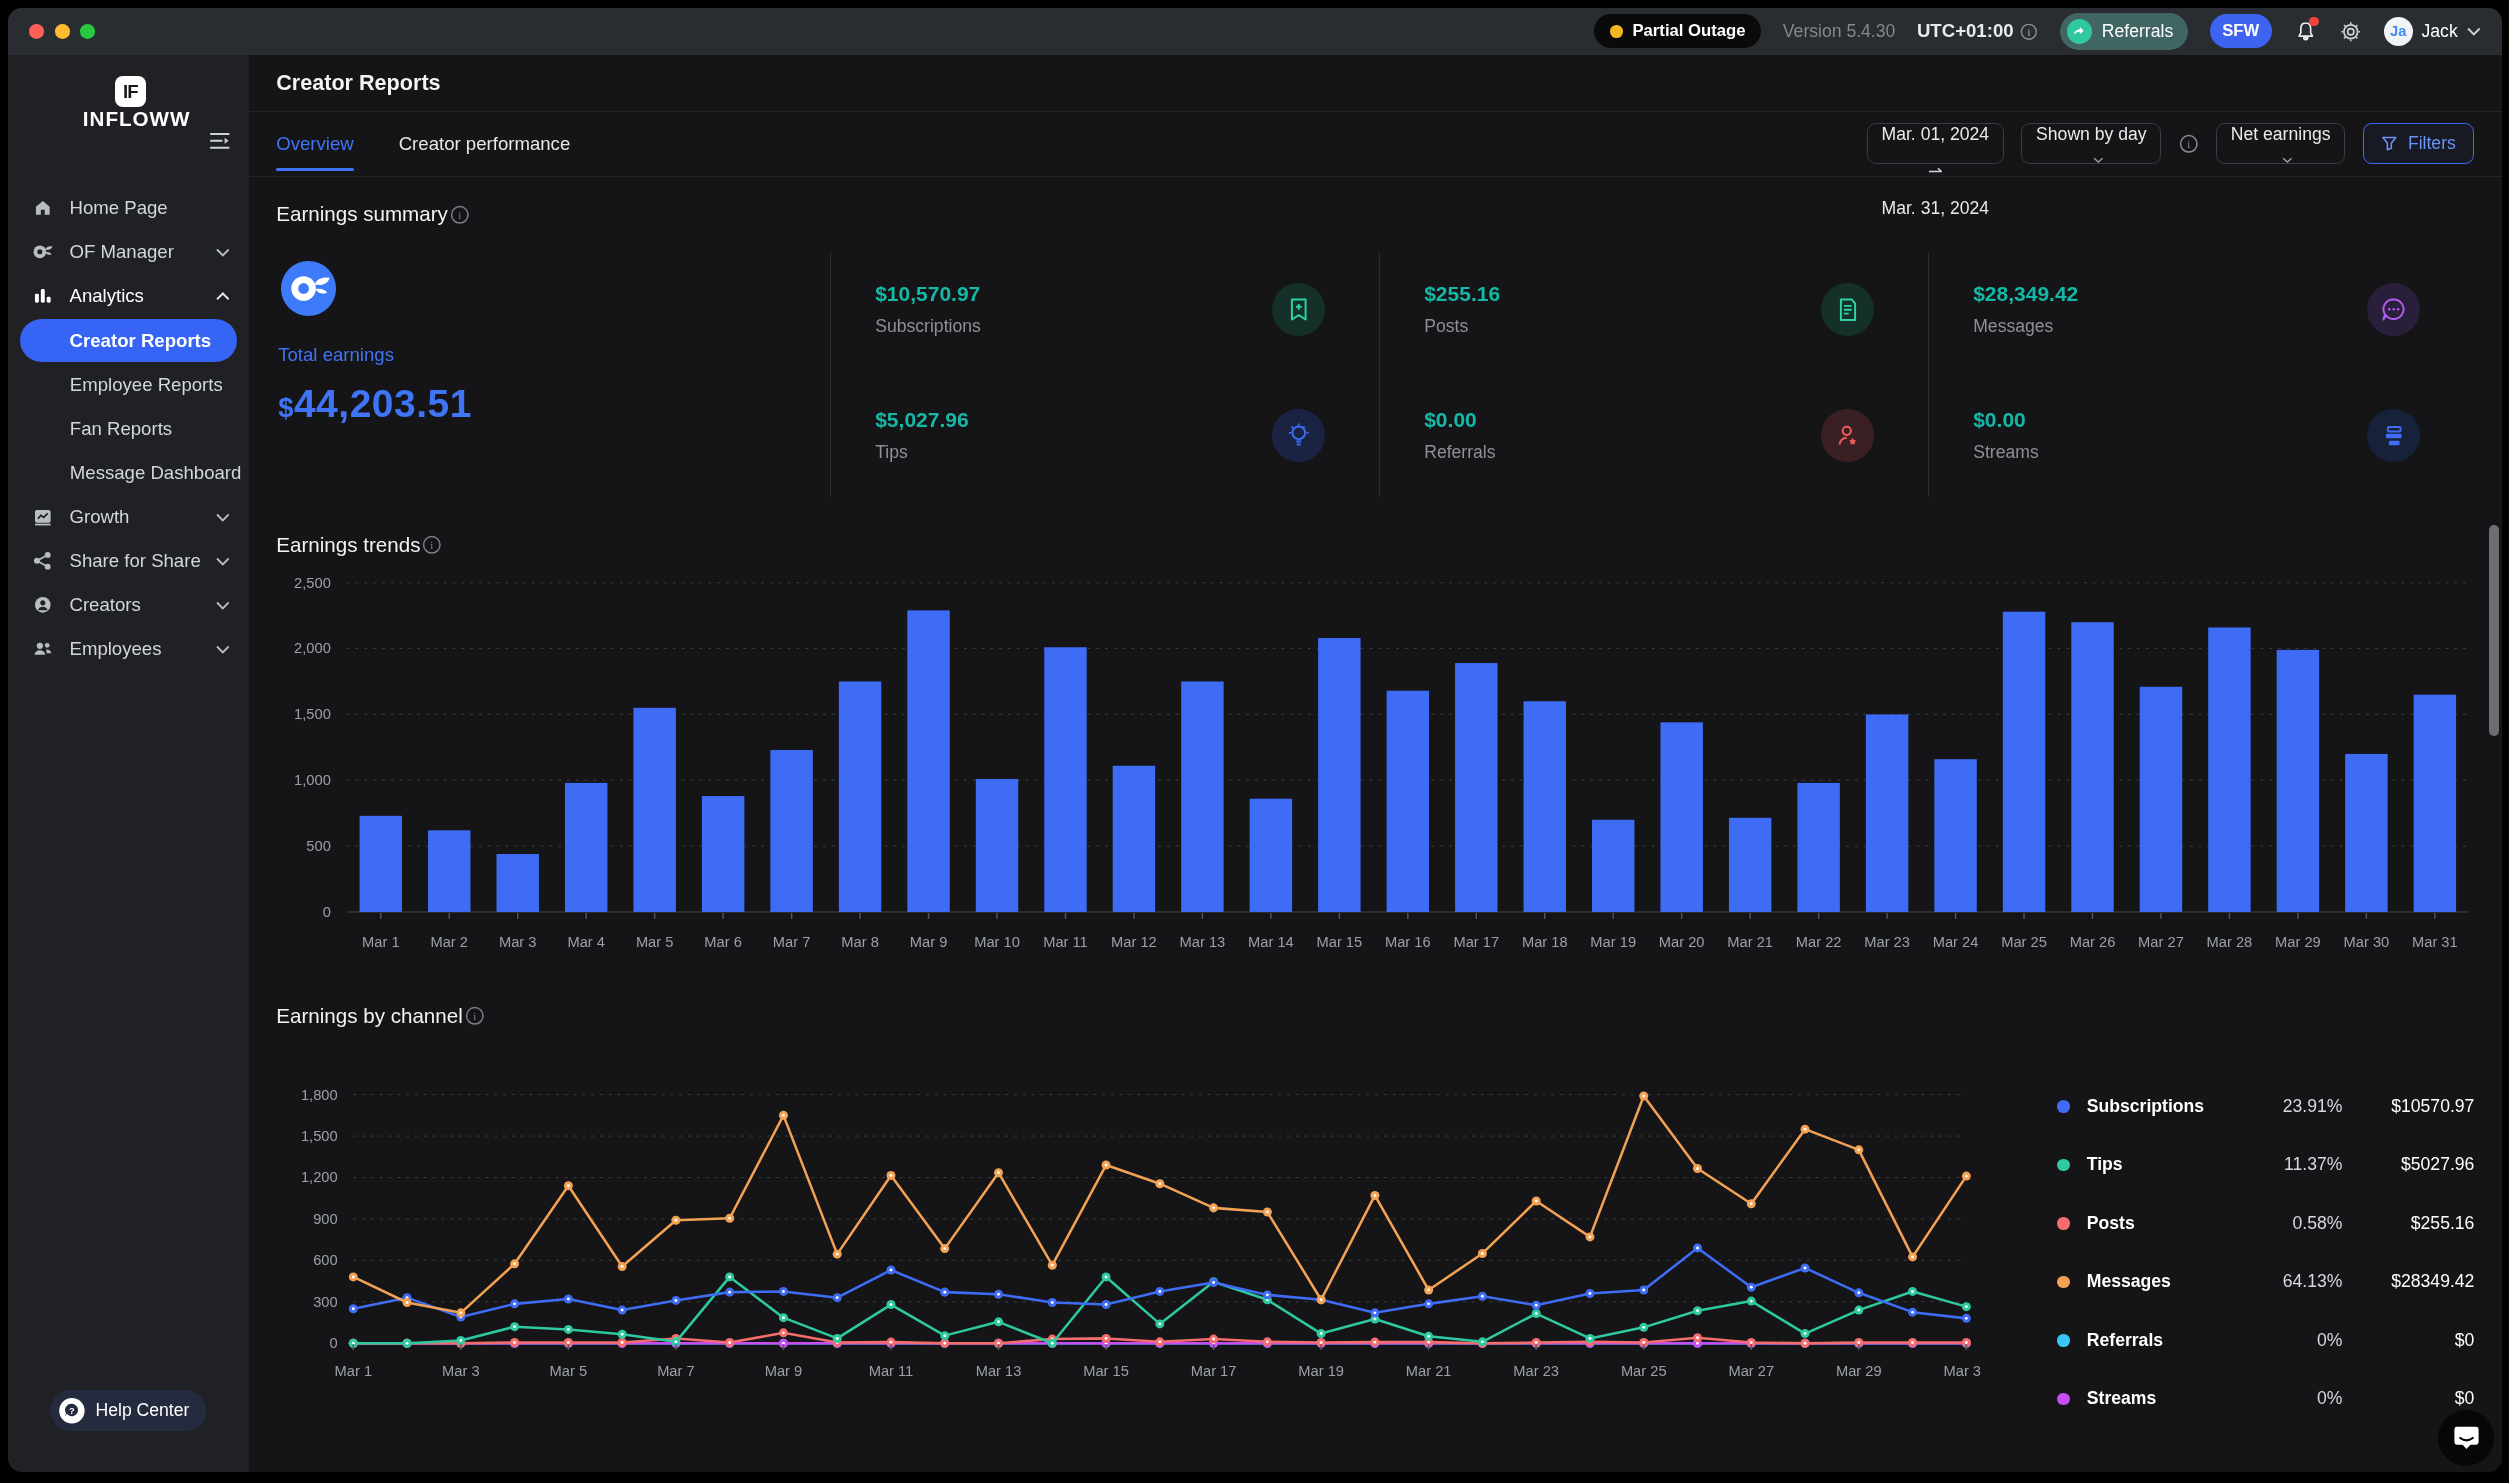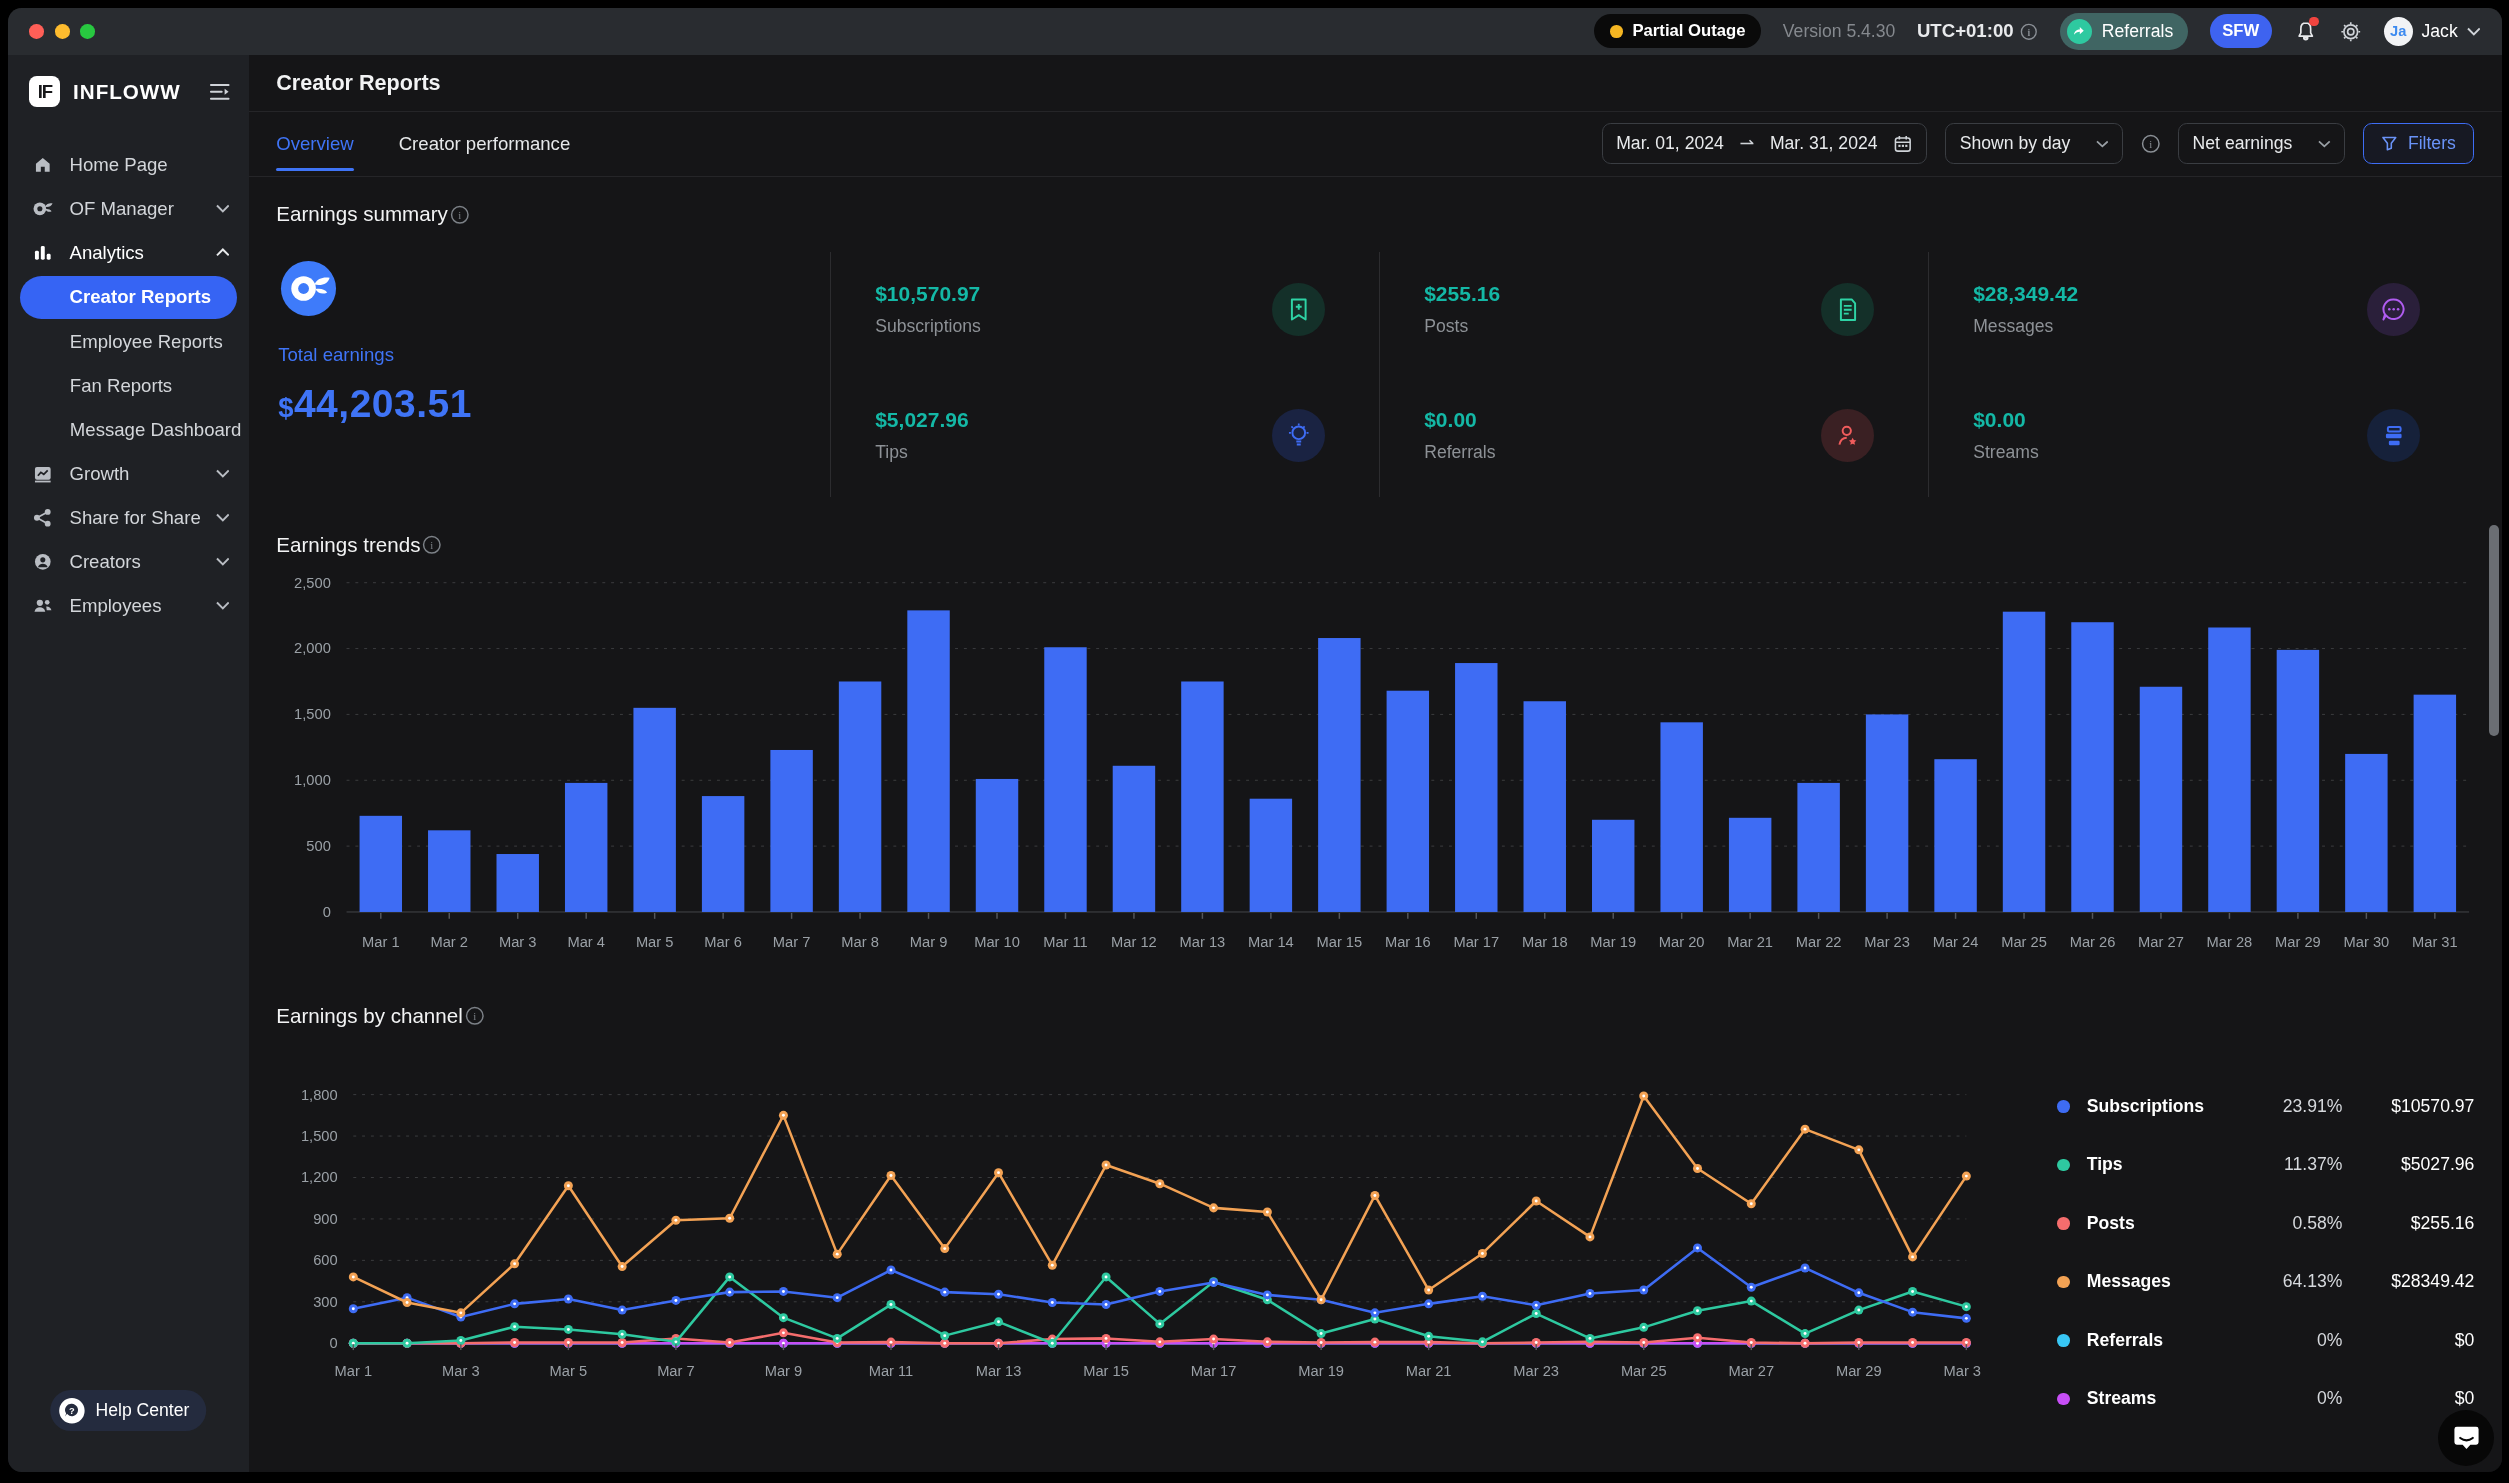--- a/index.html
+++ b/index.html
@@ -24,41 +24,41 @@
   .bell-dot { position:absolute; top:-2.9px; right:-2px; width:9.8px; height:9.8px; border-radius:50%; background:#f0443f; }
   .avatar { width:29px; height:29px; border-radius:50%; background:#f2f3f5; color:#3e8bf0; font-weight:bold; font-size:14.7px; display:flex; align-items:center; justify-content:center; }
   .user { display:flex; align-items:center; gap:8.8px; color:#fff; font-size:17.6px; }
 
   
   .app { display:flex; height:1417px; }
   .sidebar { width:241px; background:#1f2125; flex:none; position:relative; }
   .main { flex:1; display:flex; flex-direction:column; background:#151517; min-width:0; position:relative; }
 
   
-  .brand-row { display:flex; align-items:center; padding:21.6px 17.6px 17.6px 21.6px; }
+  .brand-row { display:flex; align-items:center; padding:21.6px 17.6px 17.6px 21.6px;flex-direction:column; }
   .logo-sq { width:31px; height:31px; background:#fff; border-radius:7.8px; color:#17181a; font-weight:bold; font-size:18.6px; display:flex; align-items:center; justify-content:center; letter-spacing:-1px; }
   .brand-name { color:#fff; font-weight:bold; font-size:20.6px; letter-spacing:1px; margin-left:12.7px; }
   .collapse { margin-left:auto; }
   .nav { margin-top:17.6px; }
   .nav-item { display:flex; align-items:center; height:44px; padding:0 19.6px 0 23.5px; color:#d3d6da; font-size:18.6px; cursor:pointer; }
   .nav-item .nico { width:23.5px; margin-right:14.7px; display:flex; justify-content:center; }
   .nav-item .chev { margin-left:auto; }
   .sub-item { display:flex; align-items:center; height:44px; padding-left:62px; color:#d3d6da; font-size:18.6px; cursor:pointer; }
   .sub-item.active { background:#3664f4; border-radius:23.5px; margin:1px 11.8px; padding-left:50px; height:43px; color:#fff; font-weight:bold; }
   .help-center { position:absolute; bottom:41px; left:50%; transform:translateX(-50%); background:#242b3e; border-radius:979px; display:flex; align-items:center; gap:9.8px; padding:6.9px 16.7px 6.9px 7.8px; color:#fff; font-size:17.6px; white-space:nowrap; }
 
   
   .page-header { height:57px; display:flex; align-items:center; padding:0 27.4px; border-bottom:1px solid #252528; }
   .page-title { color:#f2f3f4; font-size:21.6px; font-weight:bold; }
   .tabsbar { height:65px; display:flex; align-items:center; padding:0 27.4px; border-bottom:1px solid #252528; }
   .tab { font-size:18.6px; margin-right:45px; height:53px; display:flex; align-items:center; position:relative; cursor:pointer; color:#e6e8ea; }
   .tab.active { color:#3f74f6; }
   .tab.active::after { content:""; position:absolute; left:0; right:0; bottom:-1px; height:2.9px; background:#3f74f6; border-radius:2px; }
   .controls { margin-left:auto; display:flex; align-items:center; gap:17.6px; }
-  .ctl-box { border:1px solid #3a3d42; border-radius:8.8px; height:41px; display:flex; align-items:center; padding:0 13.7px; color:#e8eaec; font-size:17.6px; gap:11.8px; background:transparent; }
+  .ctl-box { border:1px solid #3a3d42; border-radius:8.8px; height:41px; display:flex; align-items:center; padding:0 13.7px; color:#e8eaec; font-size:17.6px; gap:11.8px; background:transparent;flex-direction:column; }
   .daterange { gap:15.7px; }
   .arrow { color:#cfd3d8; }
   .select-chev { margin-left:13.7px; }
   .filters-btn { border:1px solid #3e6df5; color:#6a93f8; border-radius:8.8px; height:41px; display:flex; align-items:center; gap:9.8px; padding:0 17.6px; font-size:17.6px; background:rgba(62,109,245,0.06); }
 
   
   .content { flex:1; padding:25.5px 27.4px 0; position:relative; overflow:hidden; }
   .sec-head { display:flex; align-items:center; gap:2px; color:#f2f3f4; font-size:20.6px; font-weight:normal; }
 
   

